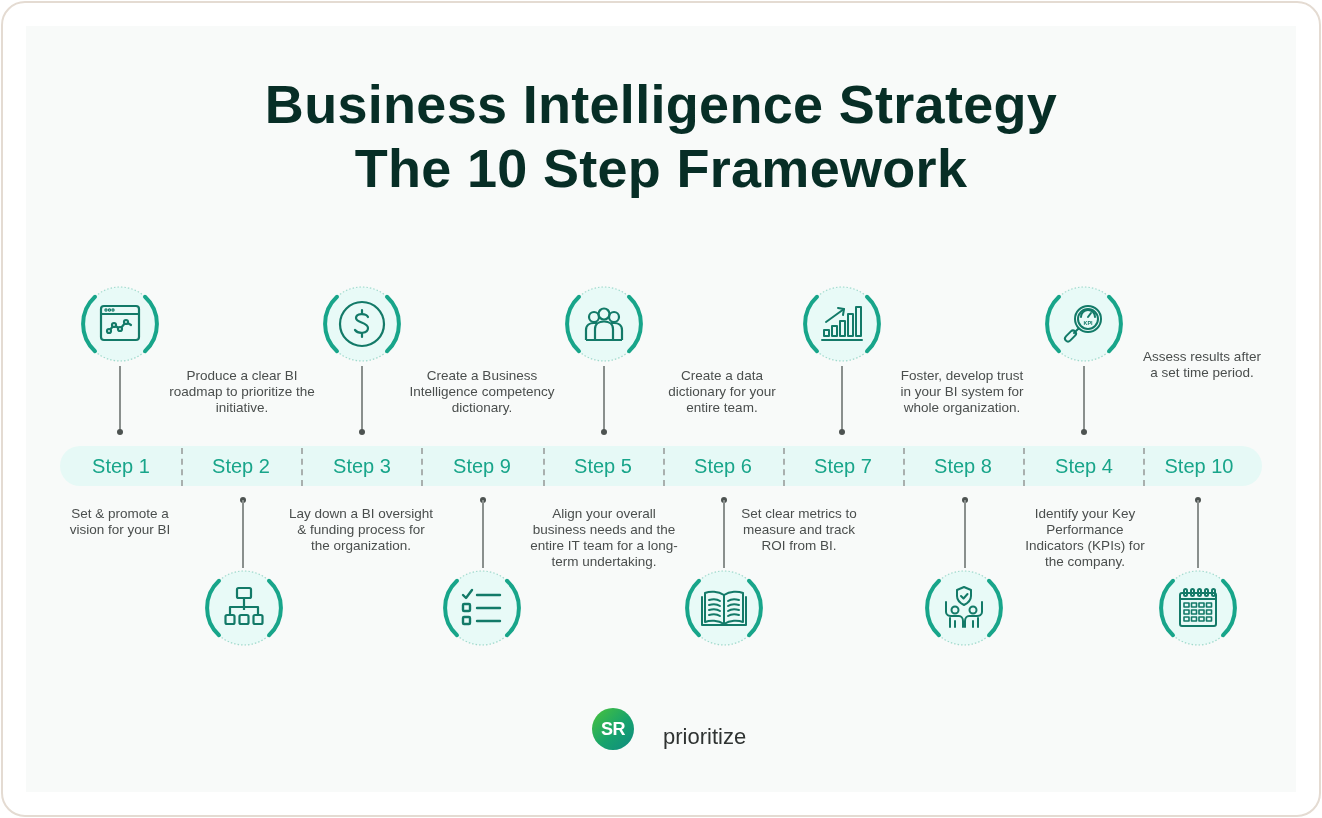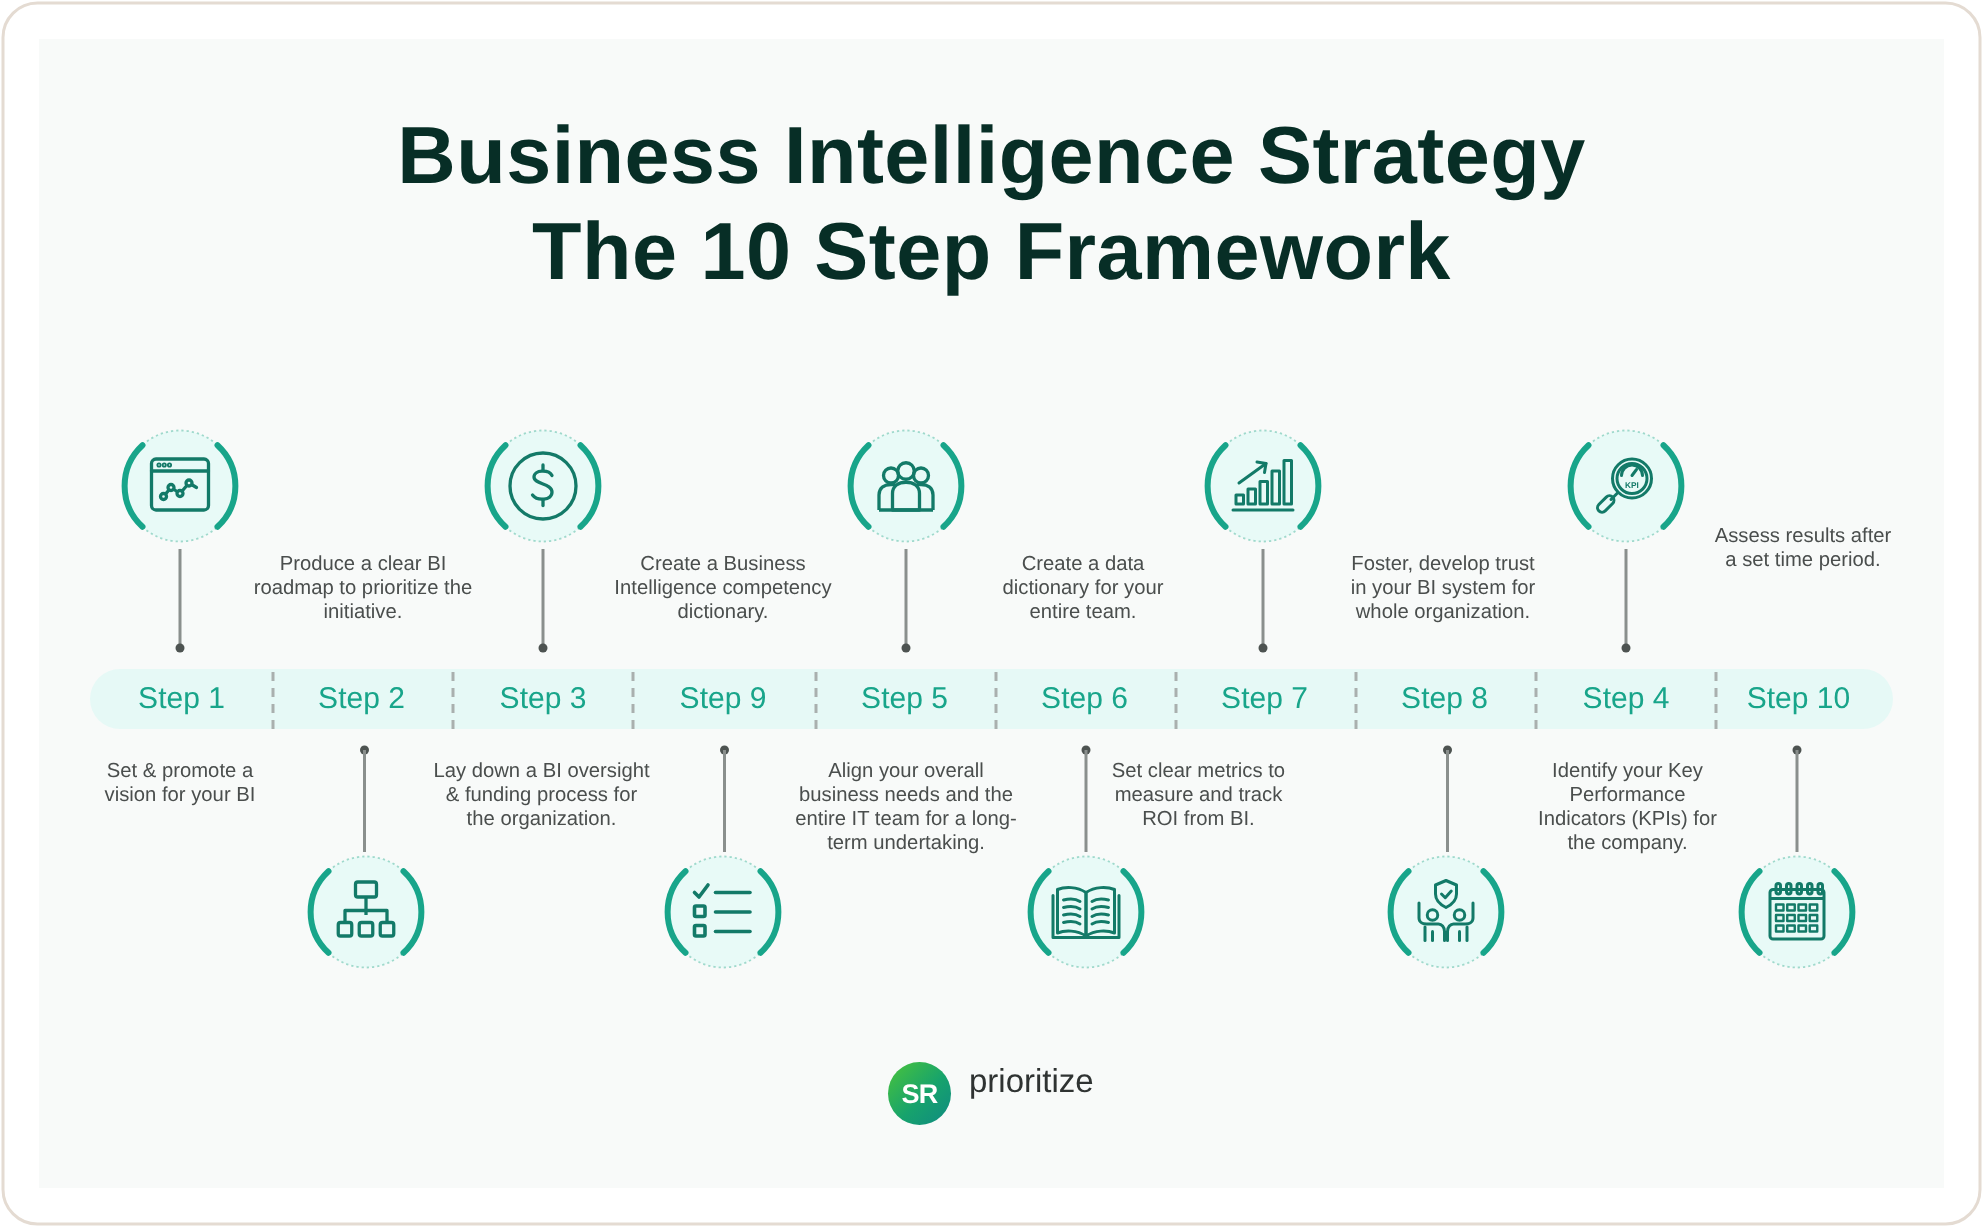--- a/index.html
+++ b/index.html
@@ -40,21 +40,21 @@
     }
     .desc {
       position: absolute; width: 150px; text-align: center; color: #4a4e4d;
       font-size: 13.5px; line-height: 16px;
     }
     .icon-badge {
       position: absolute; width: 80px; height: 80px;
     }
     .icon-badge svg { width: 80px; height: 80px; display: block; }
     .logo {
-      position: absolute; left: 592px; top: 708px; display: flex; align-items: flex-start; gap: 12px;
+      position: absolute; left: 592px; top: 708px; display: flex; align-items: flex-end; gap: 29px;
     }
     .logo-mark {
       width: 42px; height: 42px; border-radius: 50%;
       background: linear-gradient(135deg, #4bc43a 0%, #17a36c 55%, #0f8a82 100%);
       color: #ffffff; font-weight: 700; font-size: 18px;
       display: flex; align-items: center; justify-content: center; letter-spacing: -0.5px;
     }
     .logo-text { color: #2f3332; font-size: 22px; }
   </style>
 </head>

